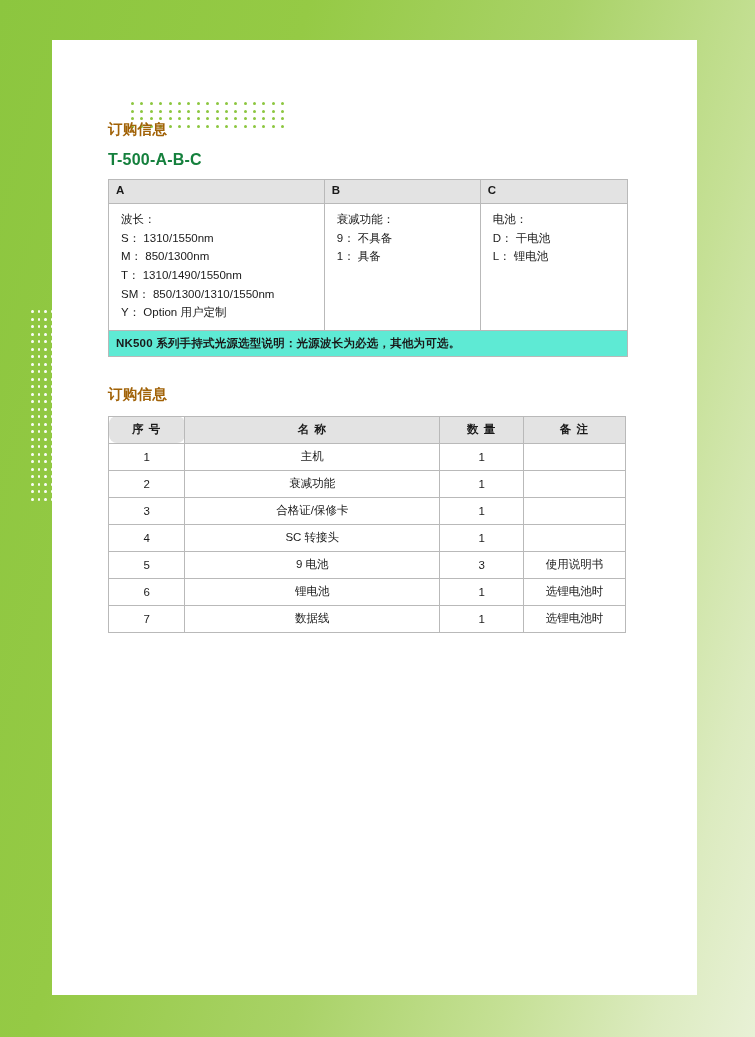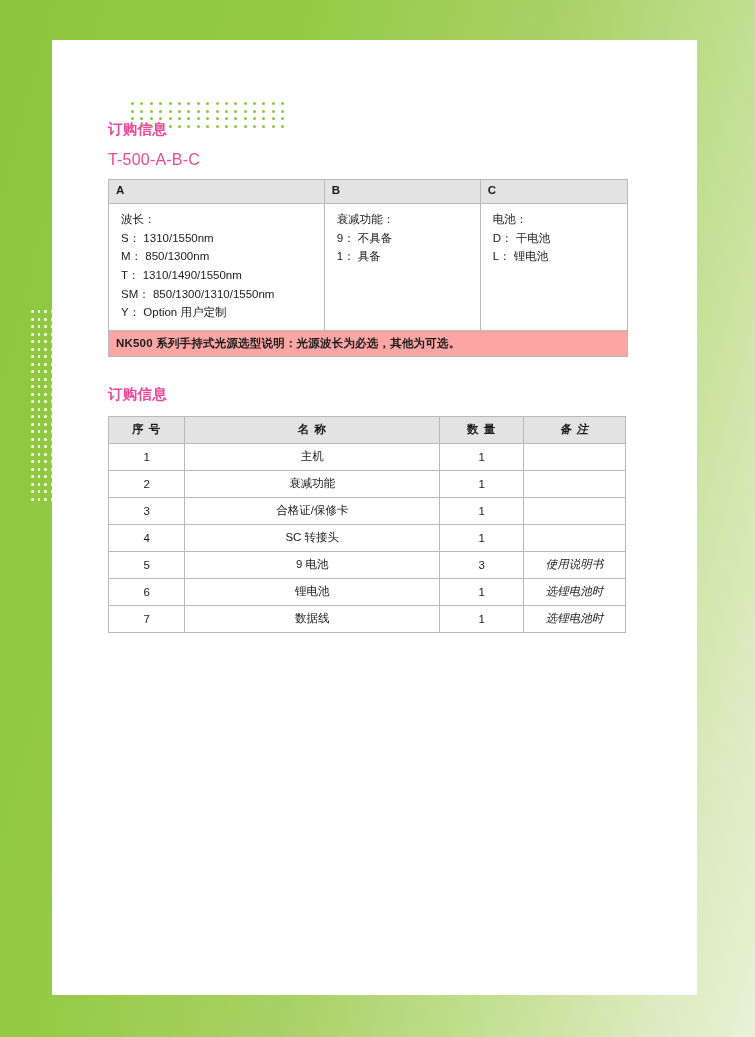--- a/index.html
+++ b/index.html
@@ -62,28 +62,28 @@
   }
   .content {
     position: absolute;
     left: 56px;
     top: 80px;
     width: 520px;
   }
   h2.sec-title {
     font-size: 14.5px;
     font-weight: bold;
-    color: #ec4899;
+    color: #a16207;
     margin: 0 0 12px 0;
     letter-spacing: .3px;
   }
   h3.model {
     font-size: 16px;
-    font-weight: normal;
-    color: #ec4899;
+    font-weight: bold;
+    color: #15803d;
     margin: 0 0 10px 0;
     letter-spacing: .2px;
   }
   table {
     border-collapse: collapse;
     width: 520px;
     font-size: 11.5px;
     color: #1a1a1a;
   }
   
@@ -98,21 +98,21 @@
     font-weight: bold;
     font-size: 11.5px;
     padding: 4px 7px;
     height: 15px;
   }
   .order-table td.body-cell {
     padding: 6px 7px 8px 12px;
     line-height: 1.62;
   }
   .order-table td.note {
-    background: #fca5a5;
+    background: #5eead4;
     font-weight: bold;
     font-size: 11.5px;
     padding: 5px 7px;
     letter-spacing: .2px;
   }
   .col-a { width: 212px; }
   .col-b { width: 158px; }
   .col-c { width: 148px; }
 
   .spacer { height: 28px; }
@@ -127,24 +127,24 @@
     text-align: center;
     font-size: 11.5px;
     padding: 5px 4px;
     height: 16px;
   }
   .config-table thead th {
     background: #e3e3e3;
     font-weight: bold;
     letter-spacing: 1px;
   }
-  .cc-1 { width: 72px; }
+  .cc-1 { width: 72px; border-radius: 8px; }
   .cc-2 { width: 266px; }
   .cc-3 { width: 80px; }
-  .cc-4 { width: 100px; font-style: italic; }
+  .cc-4 { width: 100px; }
   .mono-ascii {
     font-family: "Liberation Sans", sans-serif;
   }
 </style>
 </head>
 <body>
 
 <div class="dot-col" id="dotcol">
     <div class="row">
       <span class="d"></span>

